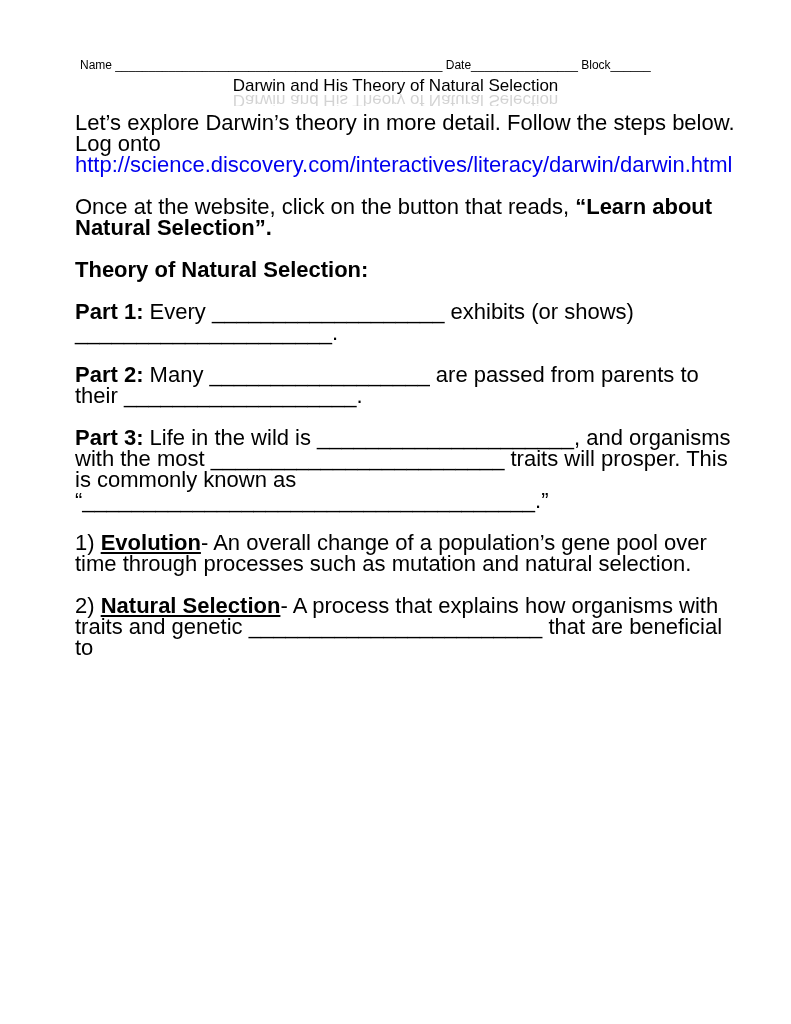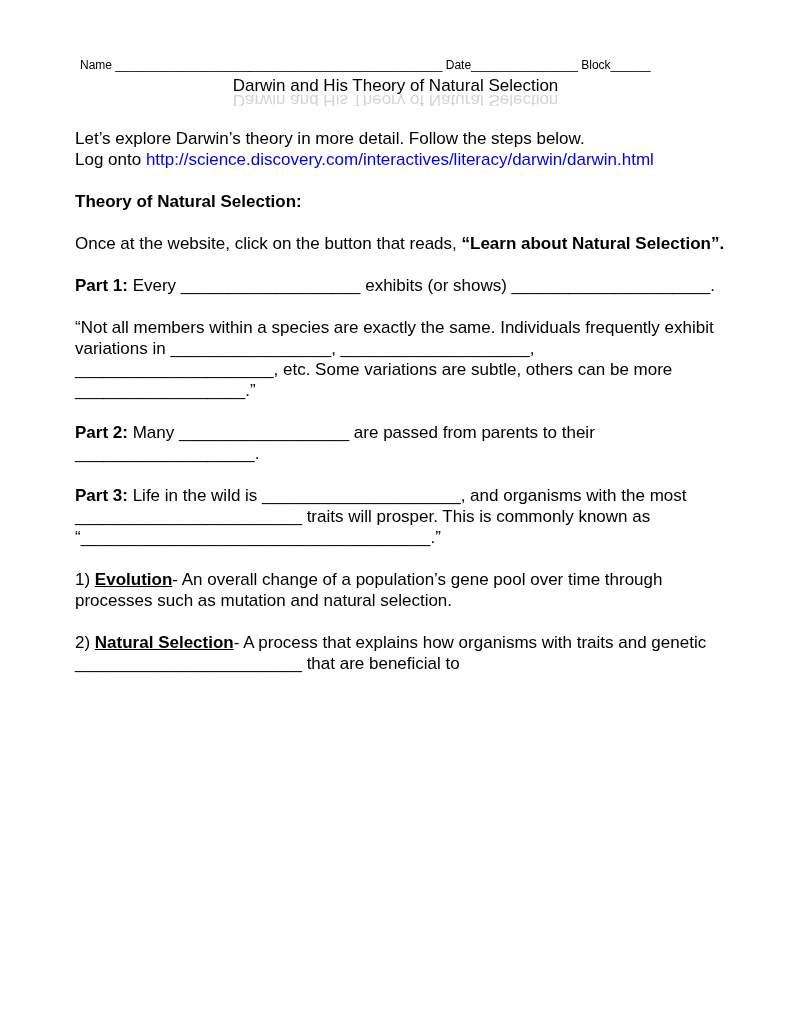--- a/index.html
+++ b/index.html
@@ -2,21 +2,21 @@
 <html><head>
 <meta charset="utf-8">
 <style>
   html, body { margin:0; padding:0; background:#fff; }
   body { width:791px; height:1024px; position:relative; overflow:hidden;
          font-family:"Liberation Sans", sans-serif; color:#000; }
   .hdr { position:absolute; top:46px; left:80px; width:640px; font-size:12px; white-space:nowrap;margin-top:12px; }
   .title { position:absolute; top:76px; left:0; width:791px; text-align:center; font-size:17px; }
   .reflect { position:absolute; top:94px; left:0; width:791px; text-align:center; font-size:17px;
              transform:scaleY(-1); opacity:0.28; height:12px; overflow:hidden; line-height:12px; color:#666;}
-  .body { position:absolute; left:75px; top:128px; width:660px; font-size:17px; line-height:21px; }
+  .body { position:absolute; left:75px; top:112px; width:660px; font-size:22px; line-height:21px; }
   .body p { margin:0 0 21px 0; }
   a { color:#0000ee; }
   b.u { text-decoration:underline; }
 </style>
 </head>
 <body>
 
 <div class="hdr">
   <span>Name</span>
   <span>_________________________________________________</span>
@@ -25,26 +25,25 @@
 </div>
 
 <div class="title">Darwin and His Theory of Natural Selection</div>
 <div class="reflect">Darwin and His Theory of Natural Selection</div>
 
 <div class="body">
   <p>
     <span>Let’s explore Darwin’s theory in more detail. Follow the steps below.</span><br>
     <span>Log onto </span><a>http://science.discovery.com/interactives/literacy/darwin/darwin.html</a>
   </p>
-  <p><b>Theory of Natural Selection:</b></p>
   <p>
     <span>Once at the website, click on the button that reads, </span><b>“Learn about Natural Selection”.</b>
   </p>
+  <p><b>Theory of Natural Selection:</b></p>
   <p><b>Part 1:</b><span> Every ___________________ exhibits (or shows) _____________________.</span></p>
-  <p>“Not all members within a species are exactly the same. Individuals frequently exhibit variations in _________________, ____________________, _____________________, etc.  Some variations are subtle, others can be more __________________.”</p>
   <p><b>Part 2:</b><span> Many __________________ are passed from parents to their ___________________.</span></p>
   <p><b>Part 3:</b><span> Life in the wild is _____________________, and organisms with the most ________________________ traits will prosper.  This is commonly known as “_____________________________________.”</span></p>
   <p>
     <span>1) </span><b class="u">Evolution</b><span>- An overall change of a population’s gene pool over time through processes such as mutation and natural selection.</span>
   </p>
   <p>
     <span>2) </span><b class="u">Natural Selection</b><span>- A process that explains how organisms with traits and genetic ________________________ that are beneficial to</span>
   </p>
 </div>
 

